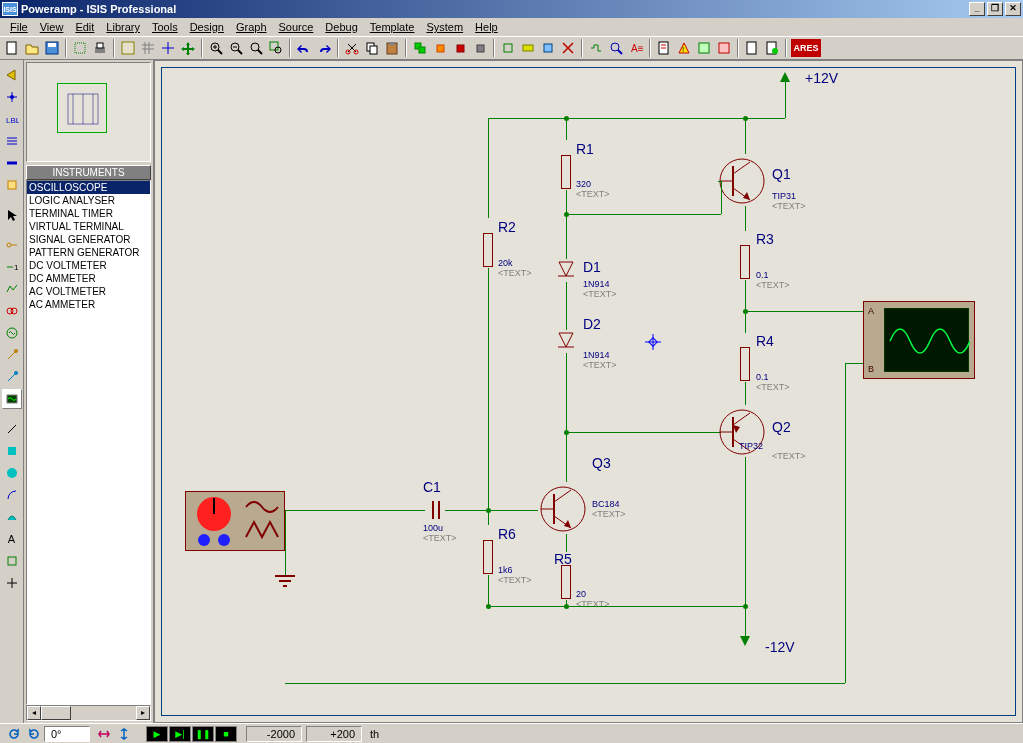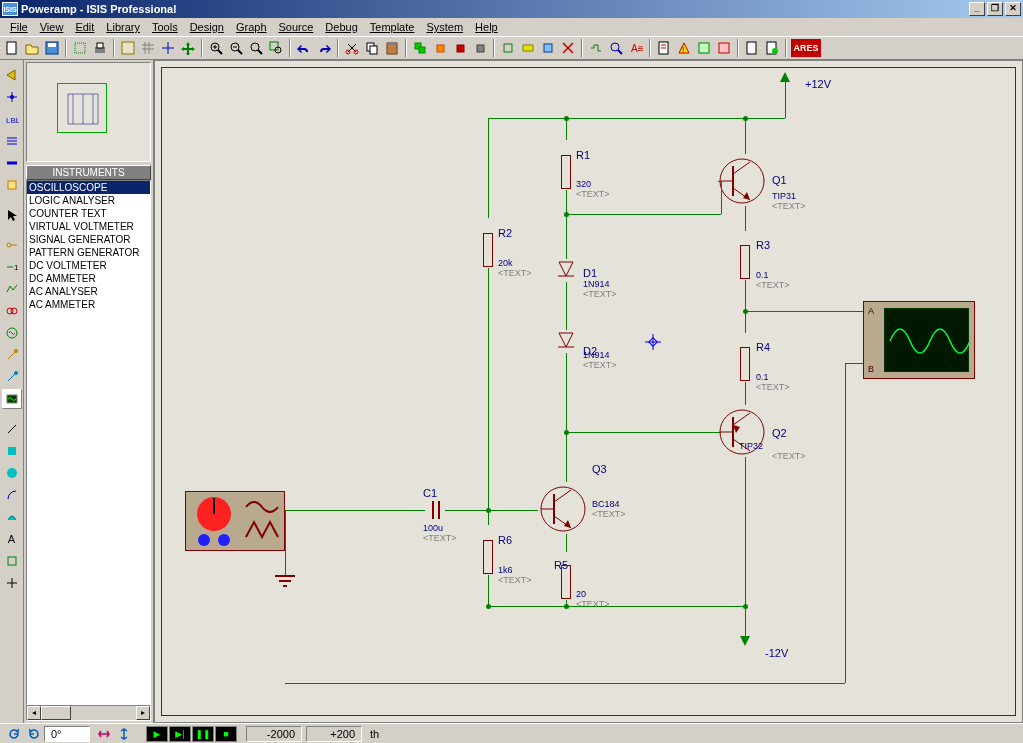--- a/index.html
+++ b/index.html
@@ -38,21 +38,21 @@
 
 .status-bar { height: 20px; background: #d4d0c8; border-top: 1px solid #fff; display: flex; align-items: center; padding: 0 4px; font-size: 11px; }
 .status-panel { border: 1px solid; border-color: #808080 #fff #fff #808080; padding: 1px 6px; margin-right: 4px; height: 16px; line-height: 13px; }
 .sim-btn { width: 22px; height: 16px; background: #000; border: 1px solid #808080; color: #0f0; font-size: 9px; text-align: center; line-height: 14px; margin-right: 1px; }
 
 
 .wire { position: absolute; background: #008000; }
 .wire.h { height: 1px; }
 .wire.v { width: 1px; }
 .node { position: absolute; width: 5px; height: 5px; background: #008000; border-radius: 50%; transform: translate(-2px,-2px); }
-.comp-label { position: absolute; font-size: 11px; color: #000080; margin-top: 8px; }
+.comp-label { position: absolute; font-size: 14px; color: #000080; }
 .comp-val { position: absolute; font-size: 9px; color: #000080; }
 .comp-txt { position: absolute; font-size: 9px; color: #808080; }
 .resistor-body { border: 1px solid #800000; }
 .arrow-up { position:absolute; width:0; height:0; border-left:5px solid transparent; border-right:5px solid transparent; border-bottom:10px solid #008000; }
 .arrow-down { position:absolute; width:0; height:0; border-left:5px solid transparent; border-right:5px solid transparent; border-top:10px solid #008000; }
 
 .scope { position:absolute; border:1px solid #800000; background:#b8a98f; }
 .scope-screen { position:absolute; background:#001800; border:1px solid #003800; }
 
 .siggen { position:absolute; border:1px solid #800000; background:#b8a98f; }
@@ -443,27 +443,27 @@
               <line x1="25" y1="10" x2="25" y2="40"></line>
               <line x1="35" y1="10" x2="35" y2="40"></line>
         </g>
           </svg>
       </div>
     </div>
     <div class="list-header">INSTRUMENTS</div>
     <div class="list-box">
       <div class="list-item sel">OSCILLOSCOPE</div>
       <div class="list-item">LOGIC ANALYSER</div>
-      <div class="list-item">COUNTER TEXT</div>
-      <div class="list-item">VIRTUAL VOLTMETER</div>
+      <div class="list-item">TERMINAL TIMER</div>
+      <div class="list-item">VIRTUAL TERMINAL</div>
       <div class="list-item">SIGNAL GENERATOR</div>
       <div class="list-item">PATTERN GENERATOR</div>
       <div class="list-item">DC VOLTMETER</div>
       <div class="list-item">DC AMMETER</div>
-      <div class="list-item">AC ANALYSER</div>
+      <div class="list-item">AC VOLTMETER</div>
       <div class="list-item">AC AMMETER</div>
     </div>
     <div class="scroll-h">
       <div class="scroll-btn">◂</div>
       <div class="scroll-thumb"></div>
       <div style="flex:1"></div>
       <div class="scroll-btn">▸</div>
     </div>
   </div>
 
@@ -503,21 +503,21 @@
       </svg>
     <div class="comp-label" style="left:428px; top:198px">D1</div>
     <div class="comp-val" style="left:428px; top:218px">1N914</div>
     <div class="comp-txt" style="left:428px; top:228px">&lt;TEXT&gt;</div>
     <div class="wire v" style="left:411px; top:221px; height:48px"></div>
 
     <svg style="position:absolute;left:401px;top:269px" width="20" height="24">
         <polygon points="3,3 17,3 10,17" fill="none" stroke="#800000"></polygon>
         <line x1="2" y1="17" x2="18" y2="17" stroke="#800000"></line>
       </svg>
-    <div class="comp-label" style="left:428px; top:276px">D2</div>
+    <div class="comp-label" style="left:428px; top:255px">D2</div>
     <div class="comp-val" style="left:428px; top:289px">1N914</div>
     <div class="comp-txt" style="left:428px; top:299px">&lt;TEXT&gt;</div>
     <div class="wire v" style="left:411px; top:292px; height:79px"></div>
     <div class="node" style="left:411px; top:371px"></div>
 
     <div class="wire h" style="left:411px; top:371px; width:155px"></div>
 
     <div class="wire v" style="left:590px; top:57px; height:36px"></div>
     <svg style="position:absolute; left:560px; top:93px" width="55" height="55">
       <circle cx="27" cy="27" r="22" fill="none" stroke="#800000"></circle>

